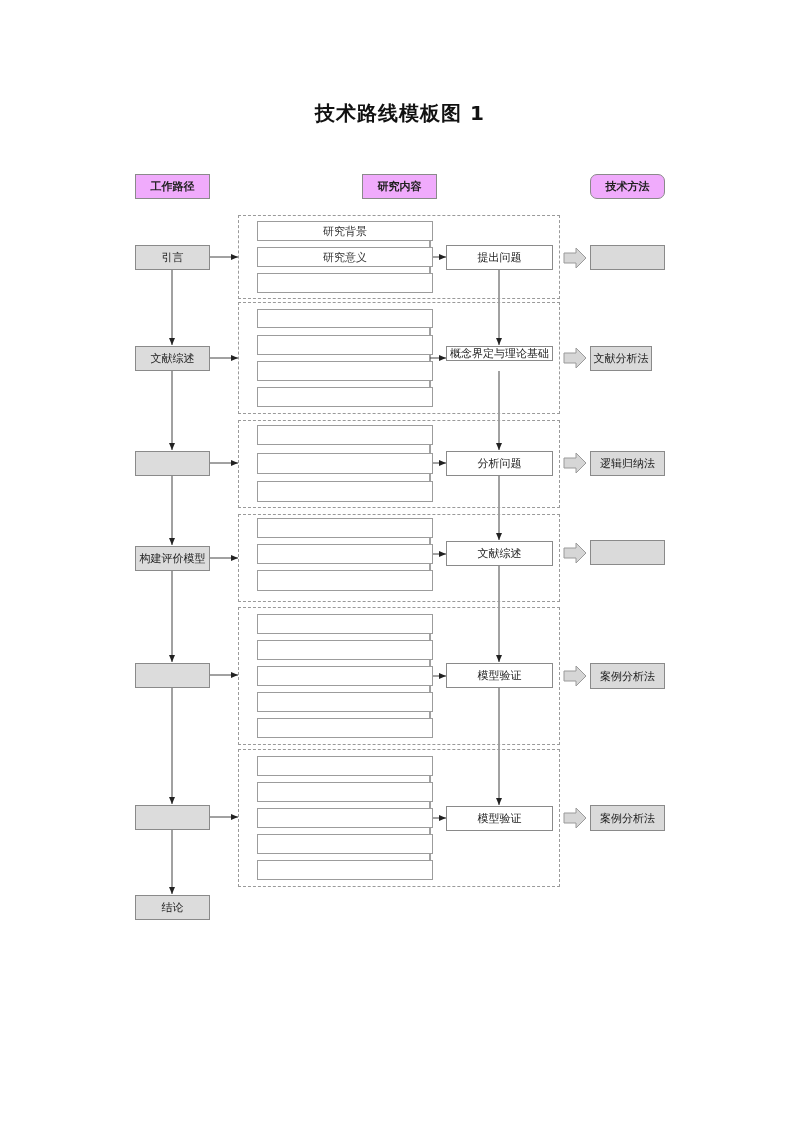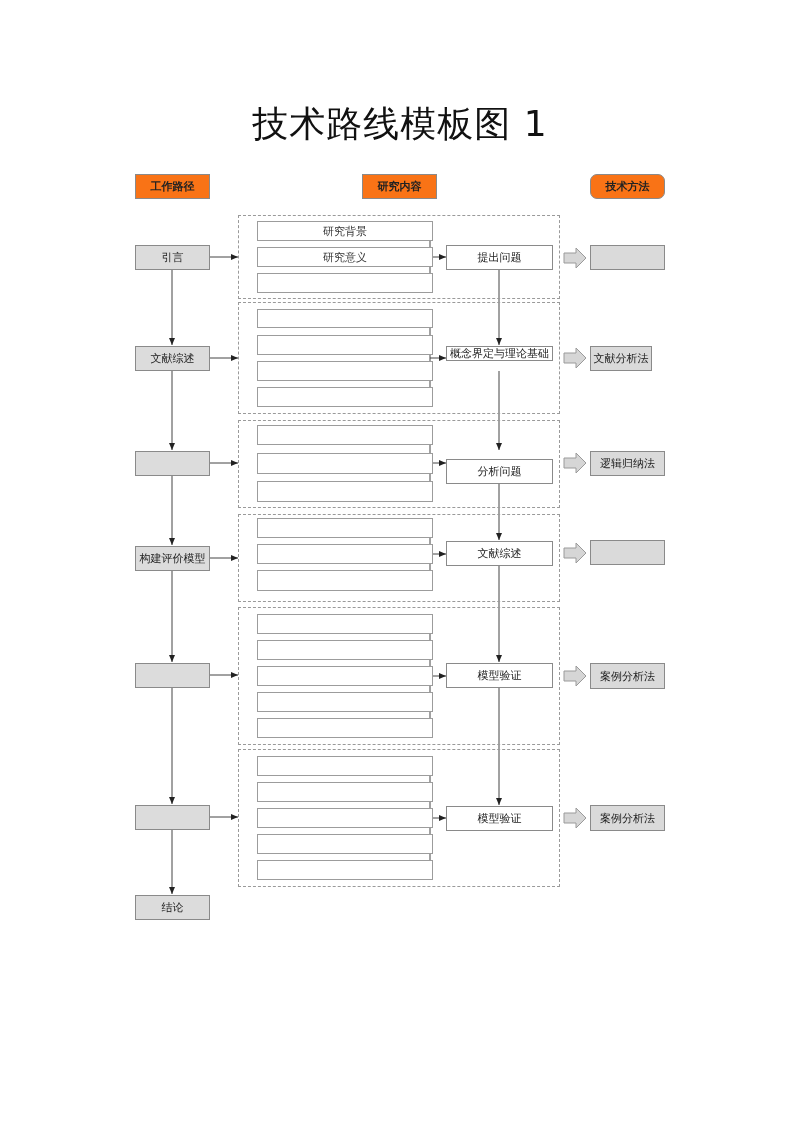--- a/index.html
+++ b/index.html
@@ -1,21 +1,21 @@
 <!DOCTYPE html>
 <html><head>
 <meta charset="utf-8">
 <style>
   html, body { margin: 0; padding: 0; background: #ffffff; }
   body { width: 800px; height: 1131px; position: relative; overflow: hidden;
          font-family: "DejaVu Sans", "Liberation Sans", sans-serif; color: #222; }
   .title { position: absolute; left: 0; width: 800px; top: 100px; text-align: center;
-           font-size: 36px; font-weight: normal; color: #111; letter-spacing: 1px; }
+           font-size: 20px; font-weight: bold; color: #111; letter-spacing: 1px; }
   .abs { position: absolute; box-sizing: border-box; }
-  .hdr { background: #f97316; border: 1px solid #8a8a8a; font-size: 11px; font-weight: bold;
+  .hdr { background: #f0abfc; border: 1px solid #8a8a8a; font-size: 11px; font-weight: bold;
          display: flex; align-items: center; justify-content: center; color: #222; }
   .lbox { background: #dcdcdc; border: 1px solid #8a8a8a; font-size: 11px;
           display: flex; align-items: center; justify-content: center; color: #222; }
   .dash { border: 1px dashed #9a9a9a; background: transparent; }
   .item { background: #fff; border: 1px solid #9c9c9c; font-size: 11px;
           display: flex; align-items: center; justify-content: center; color: #333; margin-left: 12px; }
   .cbox { background: #fff; border: 1px solid #8a8a8a; font-size: 11px;
           display: flex; align-items: center; justify-content: center; color: #222; white-space: nowrap; }
   .mbox { background: #dadada; border: 1px solid #8a8a8a; font-size: 11px;
           display: flex; align-items: center; justify-content: center; color: #222; }
@@ -107,21 +107,21 @@
 <div class="abs item" style="left:245px;top:335px;width:176px;height:20px;"></div>
 <div class="abs item" style="left:245px;top:361px;width:176px;height:20px;"></div>
 <div class="abs item" style="left:245px;top:387px;width:176px;height:20px;"></div>
 <div class="abs cbox" style="left:446px;top:346px;width:107px;height:15px;">概念界定与理论基础</div>
 <div class="abs mbox" style="left:590px;top:346px;width:62px;height:25px;">文献分析法</div>
 
 <div class="abs dash" style="left:238px;top:420px;width:322px;height:88px;"></div>
 <div class="abs item" style="left:245px;top:425px;width:176px;height:20px;"></div>
 <div class="abs item" style="left:245px;top:453px;width:176px;height:21px;"></div>
 <div class="abs item" style="left:245px;top:481px;width:176px;height:21px;"></div>
-<div class="abs cbox" style="left:446px;top:451px;width:107px;height:25px;margin-top:8px;">分析问题</div>
+<div class="abs cbox" style="left:446px;top:451px;width:107px;height:25px;">分析问题</div>
 <div class="abs mbox" style="left:590px;top:451px;width:75px;height:25px;">逻辑归纳法</div>
 
 <div class="abs dash" style="left:238px;top:514px;width:322px;height:88px;"></div>
 <div class="abs item" style="left:245px;top:518px;width:176px;height:20px;"></div>
 <div class="abs item" style="left:245px;top:544px;width:176px;height:20px;"></div>
 <div class="abs item" style="left:245px;top:570px;width:176px;height:21px;"></div>
 <div class="abs cbox" style="left:446px;top:541px;width:107px;height:25px;">文献综述</div>
 <div class="abs mbox" style="left:590px;top:540px;width:75px;height:25px;"></div>
 
 <div class="abs dash" style="left:238px;top:607px;width:322px;height:138px;"></div>

